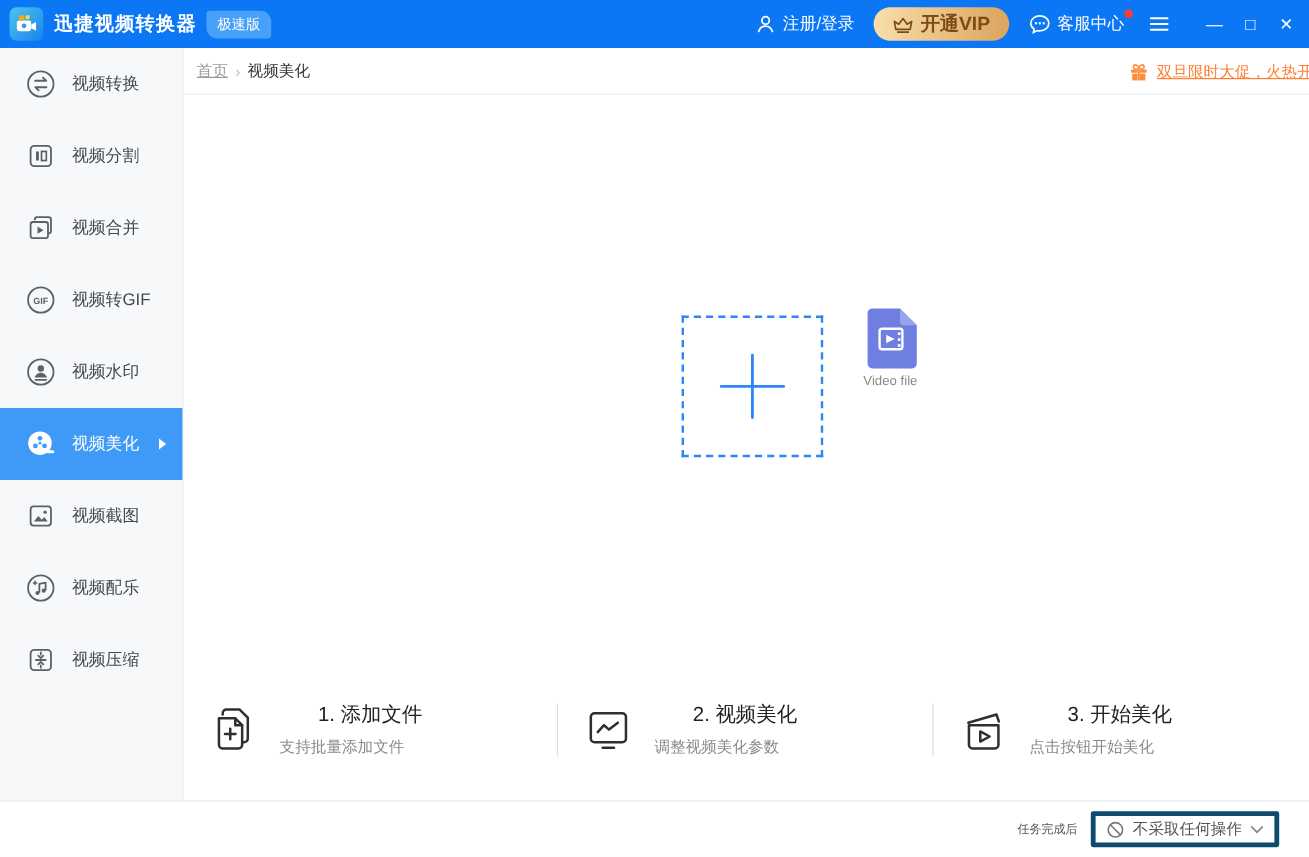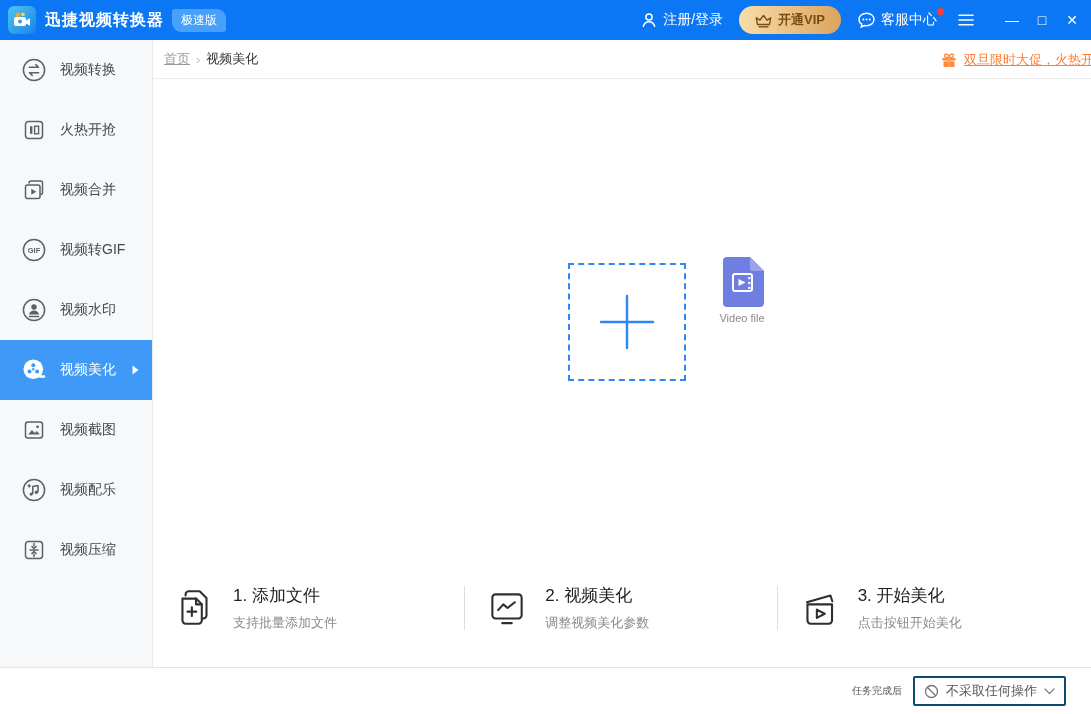--- a/index.html
+++ b/index.html
@@ -6,21 +6,21 @@
   body { font-family:"Liberation Sans","DejaVu Sans",sans-serif; background:#ddd; }
   .app { position:relative; width:1091px; height:714px; background:#fff; overflow:hidden; margin:0 auto; }
 
   
   .titlebar { position:absolute; top:0; left:0; right:0; height:40px; background:#0b77f5; display:flex; align-items:center; padding:0 6px 0 8px; color:#fff; }
   .app-logo { width:28px; height:28px; border-radius:6px; background:linear-gradient(135deg,#4cc5f2,#1b82e8); display:flex; align-items:center; justify-content:center; flex:0 0 auto; }
   .app-title { font-size:16px; font-weight:bold; margin-left:9px; letter-spacing:1px; }
   .app-badge { margin-left:8px; background:#47a0fa; color:#fff; font-size:12px; padding:3px 9px; border-radius:3px 9px 3px 9px; }
   .tb-right { margin-left:auto; display:flex; align-items:center; gap:16px; }
   .tb-item { display:flex; align-items:center; gap:5px; font-size:14px; cursor:pointer; position:relative; }
-  .vip-btn { display:flex; align-items:center; gap:6px; background:linear-gradient(90deg,#f8deab,#dba45e); color:#7a4d15; font-size:13px; font-weight:bold; height:28px; padding:0 16px; border-radius:14px; border:none; cursor:pointer; }
+  .vip-btn { display:flex; align-items:center; gap:6px; background:linear-gradient(90deg,#f8deab,#dba45e); color:#7a4d15; font-size:16px; font-weight:bold; height:28px; padding:0 16px; border-radius:14px; border:none; cursor:pointer; }
   .red-dot { position:absolute; top:-3px; right:-7px; width:7px; height:7px; border-radius:50%; background:#ff3b30; }
   .win-controls { display:flex; align-items:center; gap:4px; margin-left:4px; }
   .win-btn { width:26px; height:28px; display:flex; align-items:center; justify-content:center; font-size:14px; cursor:pointer; }
 
   
   .sidebar { position:absolute; top:40px; left:0; width:153px; height:627px; background:#f7f8fa; border-right:1px solid #eaeaec; }
   .side-item { height:60px; display:flex; align-items:center; padding-left:21px; gap:13px; font-size:14px; color:#43484f; cursor:pointer; position:relative; }
   .side-item .sicon { width:26px; height:26px; color:#5c6068; display:flex; align-items:center; justify-content:center; flex:0 0 auto; }
   .side-item.active { background:#3f9af7; color:#fff; }
   .side-item.active .sicon { color:#fff; }
@@ -40,27 +40,27 @@
 
   .dropzone { position:absolute; left:415px; top:223px; width:118px; height:118px; border:2px dashed #2f87f7; display:flex; align-items:center; justify-content:center; cursor:pointer; }
   .videofile { position:absolute; left:563px; top:216px; width:52px; text-align:center; }
   .videofile-label { font-size:11px; color:#8a8a8a; margin-top:4px; }
   .drop-hint { position:absolute; left:0; right:0; top:437px; text-align:center; font-size:17px; color:#1f1f1f; }
 
   .steps { position:absolute; left:0; right:2px; top:528px; height:80px; display:flex; align-items:center; }
   .step { flex:1; display:flex; align-items:center; gap:15px; padding-left:19px; }
   .step-divider { width:1px; height:44px; background:#dedede; flex:0 0 auto; }
   .step-icon { color:#2f2f2f; flex:0 0 auto; display:flex; }
-  .step-title { font-size:17px; color:#222; margin-bottom:7px; }
+  .step-title { font-size:17px; color:#222; margin-bottom:7px;margin-left:32px; }
   .step-desc { font-size:13px; color:#8a8a8a; }
 
   
   .footer { position:absolute; left:0; right:0; bottom:0; height:47px; background:#fff; border-top:1px solid #e6e6e6; display:flex; align-items:center; justify-content:flex-end; padding-right:25px; gap:11px; }
   .footer-label { font-size:10px; color:#555; }
-  .action-select { height:30px; min-width:150px; background:#fff; border:2px solid #0c4a6e; border-radius:2px; display:flex; align-items:center; gap:7px; padding:0 9px; font-size:13px; color:#555; cursor:pointer; }
+  .action-select { height:30px; min-width:150px; background:#fff; border:4px solid #0c4a6e; border-radius:2px; display:flex; align-items:center; gap:7px; padding:0 9px; font-size:13px; color:#555; cursor:pointer; }
   .action-select .chev { margin-left:auto; }
 
   svg { display:block; }
 </style>
 </head>
 <body>
 
 <div class="app">
 
   <div class="titlebar">
@@ -134,21 +134,21 @@
     </div>
 
     <div class="side-item">
       <span class="sicon">
         <svg width="26" height="26" viewBox="0 0 26 26" fill="none" stroke="currentColor" stroke-width="1.5">
           <rect x="4.5" y="4.5" width="17" height="17" rx="3"></rect>
           <path d="M10.2 9.2v7.6" stroke-width="2.4"></path>
           <rect x="13.6" y="9.2" width="4" height="7.6" stroke-width="1.4"></rect>
         </svg>
       </span>
-      <span>火热开抢</span>
+      <span>视频分割</span>
     </div>
 
     <div class="side-item">
       <span class="sicon">
         <svg width="26" height="26" viewBox="0 0 26 26" fill="none" stroke="currentColor" stroke-width="1.5" stroke-linejoin="round">
           <path d="M8 6.5V6a2 2 0 0 1 2-2h9.5a2 2 0 0 1 2 2v9.5a2 2 0 0 1-2 2H19"></path>
           <rect x="4.5" y="8" width="14.5" height="13.5" rx="2"></rect>
           <path d="M10.3 11.8l5 3-5 3z" fill="currentColor" stroke="none"></path>
         </svg>
       </span>

